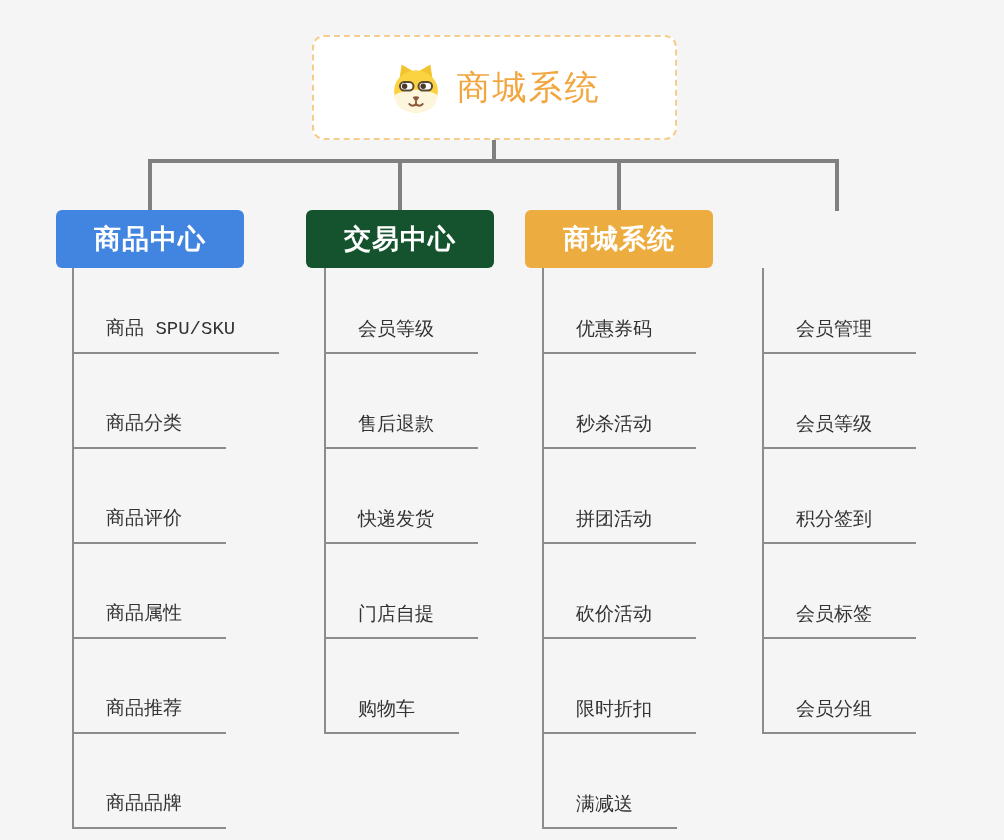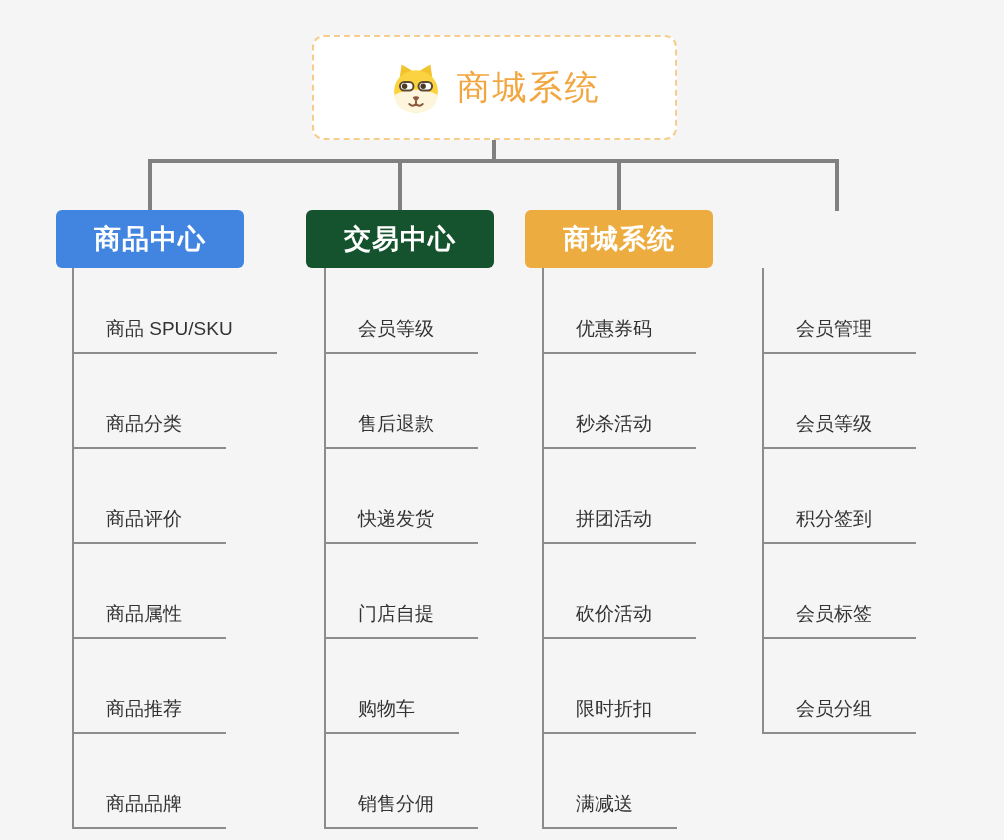--- a/index.html
+++ b/index.html
@@ -41,21 +41,21 @@
   .b1{left:56px;background:#4285e1;}
   .b2{left:306px;background:#14532d;}
   .b3{left:525px;background:#edac40;}
   .b4{left:743px;background:#72bf43;}
 
   
   .col{
     position:absolute;top:268px;
     border-left:2px solid #8c8c8c;
   }
-  .c1{left:72px;} .c2{left:324px;} .c3{left:542px;} .c4{left:762px;}
+  .c1{left:72px;font-family:Liberation Mono, monospace;} .c2{left:324px;} .c3{left:542px;} .c4{left:762px;}
   .leafrow{height:95px;display:flex;align-items:flex-end;}
   .leafrow:first-child{height:86px;}
   .leaf{
     font-size:19px;color:#333333;line-height:26px;white-space:nowrap;
     padding:0 44px 10px 32px;
     border-bottom:2px solid #8c8c8c;
     width:fit-content;
   }
 </style>
 </head>
@@ -122,23 +122,20 @@
       </div>
     <div class="leafrow">
         <div class="leaf">快递发货</div>
       </div>
     <div class="leafrow">
         <div class="leaf">门店自提</div>
       </div>
     <div class="leafrow">
         <div class="leaf">购物车</div>
       </div>
-    <div class="leafrow">
-        <div class="leaf">销售分佣</div>
-      </div>
   </div>
 
   <div class="col c3">
     <div class="leafrow">
         <div class="leaf">优惠券码</div>
       </div>
     <div class="leafrow">
         <div class="leaf">秒杀活动</div>
       </div>
     <div class="leafrow">

